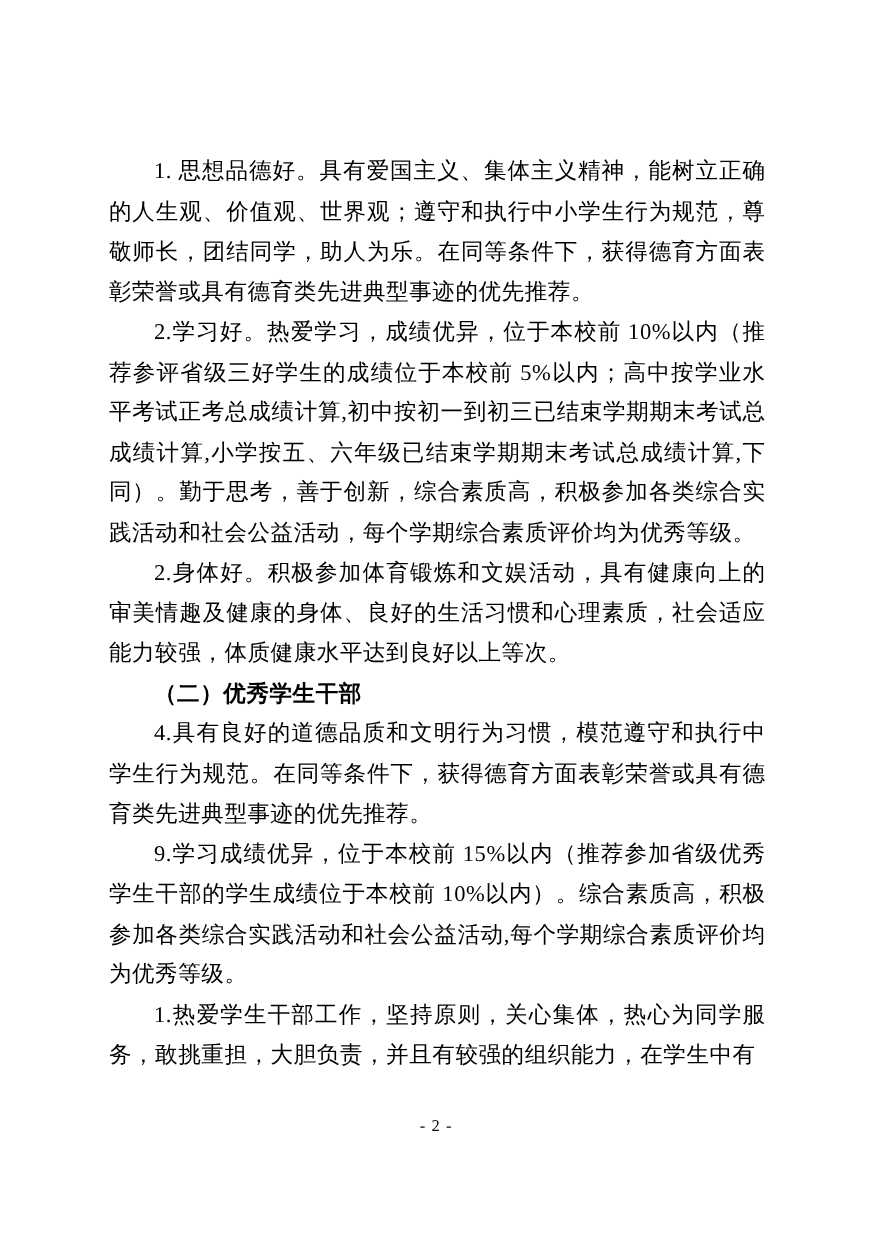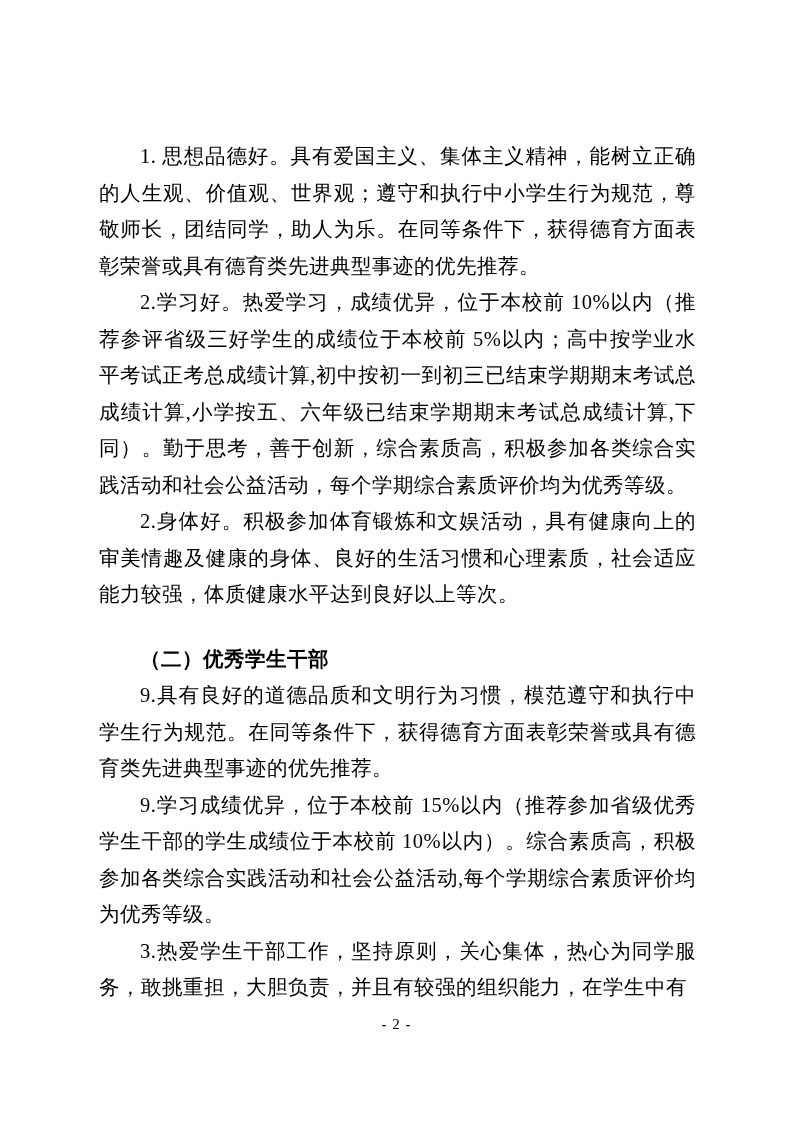--- a/index.html
+++ b/index.html
@@ -32,21 +32,20 @@
     line-height: 36.5px;
     text-align: justify;
     text-justify: inter-ideograph;
     text-indent: 2em;
     letter-spacing: 0.5px;
     word-break: break-all;
   }
   .para.heading {
     font-weight: bold;
     text-align: left;
-    margin-top: 28px;
   }
   .footer {
     position: absolute;
     left: 0;
     right: 0;
     top: 1016px;
     text-align: center;
     font-size: 15px;
     letter-spacing: 1px;
     color: #000000;
@@ -54,19 +53,19 @@
 </style>
 </head>
 <body>
 
 <div class="page">
   <div class="content">
     <p class="para">1. 思想品德好。具有爱国主义、集体主义精神，能树立正确的人生观、价值观、世界观；遵守和执行中小学生行为规范，尊敬师长，团结同学，助人为乐。在同等条件下，获得德育方面表彰荣誉或具有德育类先进典型事迹的优先推荐。</p>
     <p class="para">2.学习好。热爱学习，成绩优异，位于本校前 10%以内（推荐参评省级三好学生的成绩位于本校前 5%以内；高中按学业水平考试正考总成绩计算,初中按初一到初三已结束学期期末考试总成绩计算,小学按五、六年级已结束学期期末考试总成绩计算,下同）。勤于思考，善于创新，综合素质高，积极参加各类综合实践活动和社会公益活动，每个学期综合素质评价均为优秀等级。</p>
     <p class="para">2.身体好。积极参加体育锻炼和文娱活动，具有健康向上的审美情趣及健康的身体、良好的生活习惯和心理素质，社会适应能力较强，体质健康水平达到良好以上等次。</p>
     <p class="para heading">（二）优秀学生干部</p>
-    <p class="para">9.具有良好的道德品质和文明行为习惯，模范遵守和执行中学生行为规范。在同等条件下，获得德育方面表彰荣誉或具有德育类先进典型事迹的优先推荐。</p>
+    <p class="para">4.具有良好的道德品质和文明行为习惯，模范遵守和执行中学生行为规范。在同等条件下，获得德育方面表彰荣誉或具有德育类先进典型事迹的优先推荐。</p>
     <p class="para">9.学习成绩优异，位于本校前 15%以内（推荐参加省级优秀学生干部的学生成绩位于本校前 10%以内）。综合素质高，积极参加各类综合实践活动和社会公益活动,每个学期综合素质评价均为优秀等级。</p>
-    <p class="para">3.热爱学生干部工作，坚持原则，关心集体，热心为同学服务，敢挑重担，大胆负责，并且有较强的组织能力，在学生中有</p>
+    <p class="para">1.热爱学生干部工作，坚持原则，关心集体，热心为同学服务，敢挑重担，大胆负责，并且有较强的组织能力，在学生中有</p>
   </div>
 
   <div class="footer">- 2 -</div>
 </div>
 
 </body></html>

